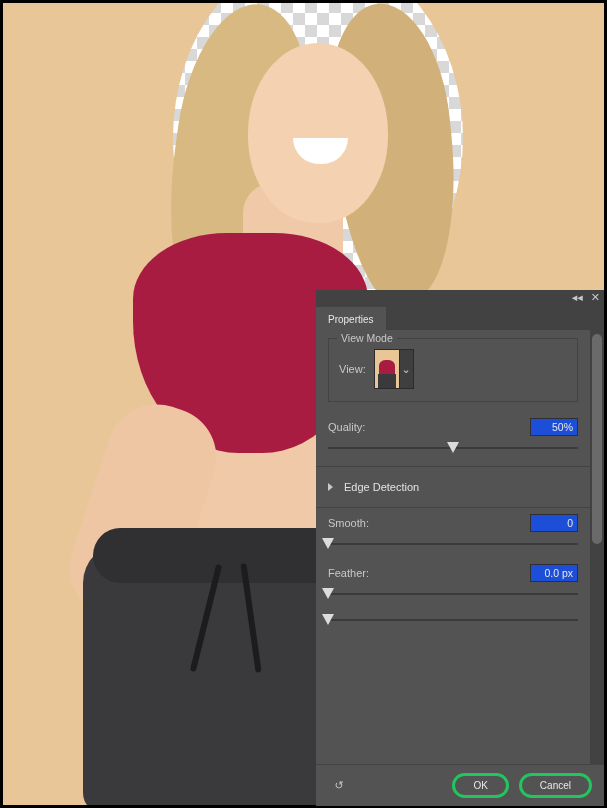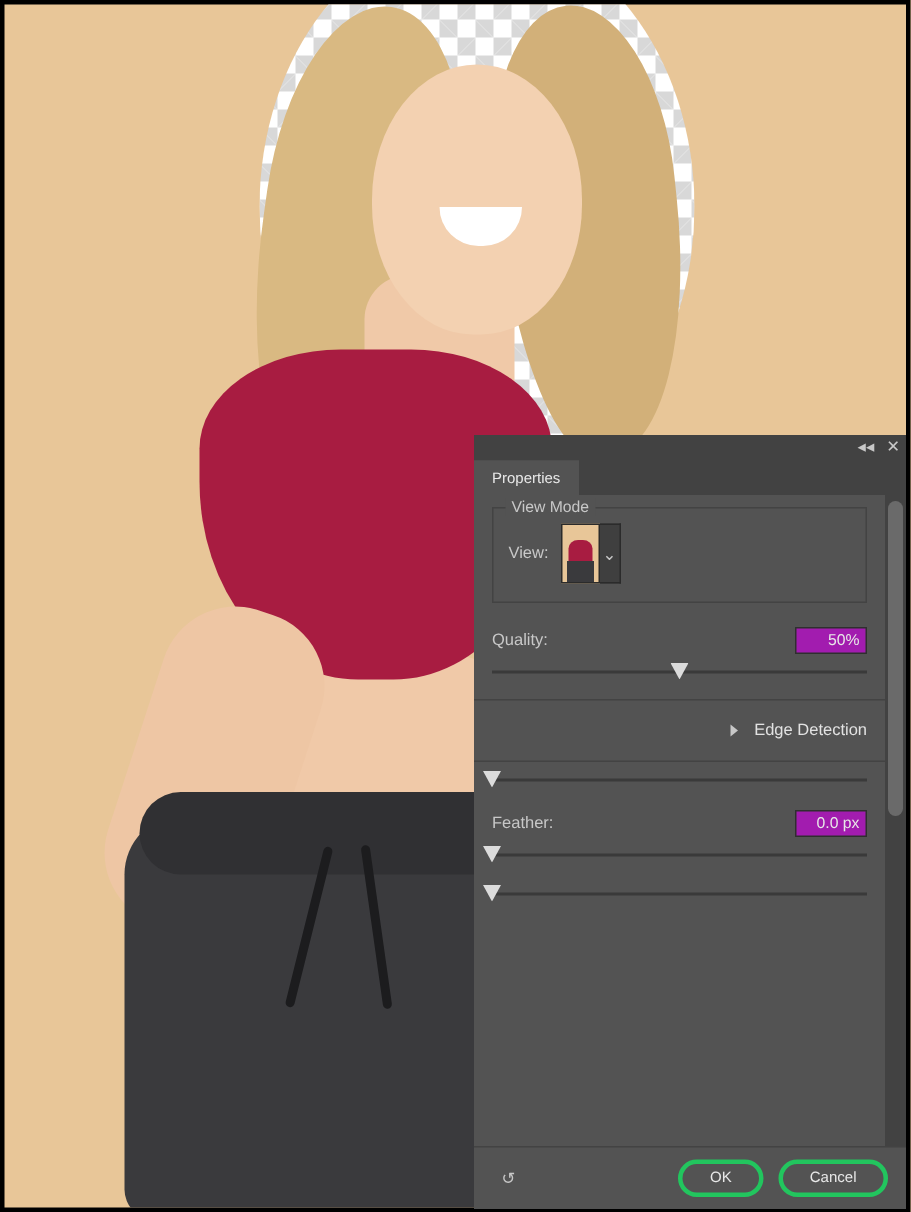--- a/index.html
+++ b/index.html
@@ -44,26 +44,26 @@
   .view-row { display:flex; align-items:center; gap:8px; }
   .thumb-wrap { display:flex; align-items:stretch; }
   .thumb { width:26px; height:40px; background:#e8c698; border:1px solid #2b2b2b; display:flex; flex-direction:column; align-items:center; justify-content:flex-end;}
   .thumb .tt { width:16px; height:14px; background:#a81c41; border-radius:40% 40% 0 0;}
   .thumb .tp { width:18px; height:14px; background:#3a3a3d;}
   .thumb-btn { width:14px; background:#3f3f3f; border:1px solid #2b2b2b; border-left:none; display:flex; align-items:center; justify-content:center;}
   .checks { display:flex; flex-direction:column; gap:10px; margin-left:4px;}
   .chk { display:flex; align-items:center; gap:6px; font-size:10.5px;}
   .chk-box { width:11px; height:11px; border:1px solid #8a8a8a; background:#474747;}
   .row { display:flex; align-items:center; justify-content:space-between; padding:2px 12px 4px;}
-  .val-box { width:48px; height:18px; background:#a21caf; border:1px solid #2f2f2f; color:#e8e8e8; font-size:10.5px; text-align:right; padding:1px 4px; line-height:14px;margin-left:16px;}
+  .val-box { width:48px; height:18px; background:#1d4ed8; border:1px solid #2f2f2f; color:#e8e8e8; font-size:10.5px; text-align:right; padding:1px 4px; line-height:14px;margin-left:16px;}
   .slider { position:relative; height:16px; margin:0 12px 10px;}
   .slider-track { position:absolute; left:0; right:0; top:7px; height:2px; background:#3a3a3a;}
   .slider-thumb { position:absolute; top:2px; width:12px; height:11px; background:#dcdcdc; clip-path: polygon(50% 100%, 0 0, 100% 0);}
   .sep { height:1px; background:#434343; margin:4px 0;}
-  .sect-head { display:flex; align-items:center; gap:8px; padding:10px 12px; font-size:11px; color:#e2e2e2; cursor:default;justify-content:flex-end;}
+  .sect-head { display:flex; align-items:center; gap:8px; padding:10px 12px; font-size:11px; color:#e2e2e2; cursor:default;}
   .chev { width:8px; height:8px; display:inline-block;}
   .chev.right { border-top:4px solid transparent; border-bottom:4px solid transparent; border-left:5px solid #c8c8c8;}
   .chev.down { border-left:4px solid transparent; border-right:4px solid transparent; border-top:5px solid #c8c8c8;}
   .refine { padding:0 0 6px;}
   .footer { margin-top:auto; height:42px; background:#535353; border-top:1px solid #434343; display:flex; align-items:center; padding:0 12px; gap:10px;}
   .footer .spacer { flex:1;}
   .btn { border:3px solid #22c55e; color:#e8e8e8; background:transparent; border-radius:14px; padding:4px 18px; font-size:10px; cursor:default;}
   .reset { width:22px; height:18px; display:flex; align-items:center; justify-content:center;}
   .vscroll { position:absolute; right:0; top:40px; bottom:42px; width:14px; background:#424242;}
   .vscroll-thumb { position:absolute; left:2px; right:2px; top:4px; height:210px; background:#6a6a6a; border-radius:5px;}
@@ -127,20 +127,24 @@
 
     <div class="sep"></div>
     <div class="sect-head">
       <span class="chev right"></span>
       <span>Edge Detection</span>
     </div>
 
     <div class="sep"></div>
 
     <div class="refine">
+      <div class="row">
+        <span>Smooth:</span>
+        <div class="val-box">0</div>
+      </div>
       <div class="slider">
         <div class="slider-track"></div>
         <div class="slider-thumb" style="left: calc(0% - 6px);"></div>
       </div>
 
       <div class="row">
         <span>Feather:</span>
         <div class="val-box">0.0 px</div>
       </div>
       <div class="slider">

